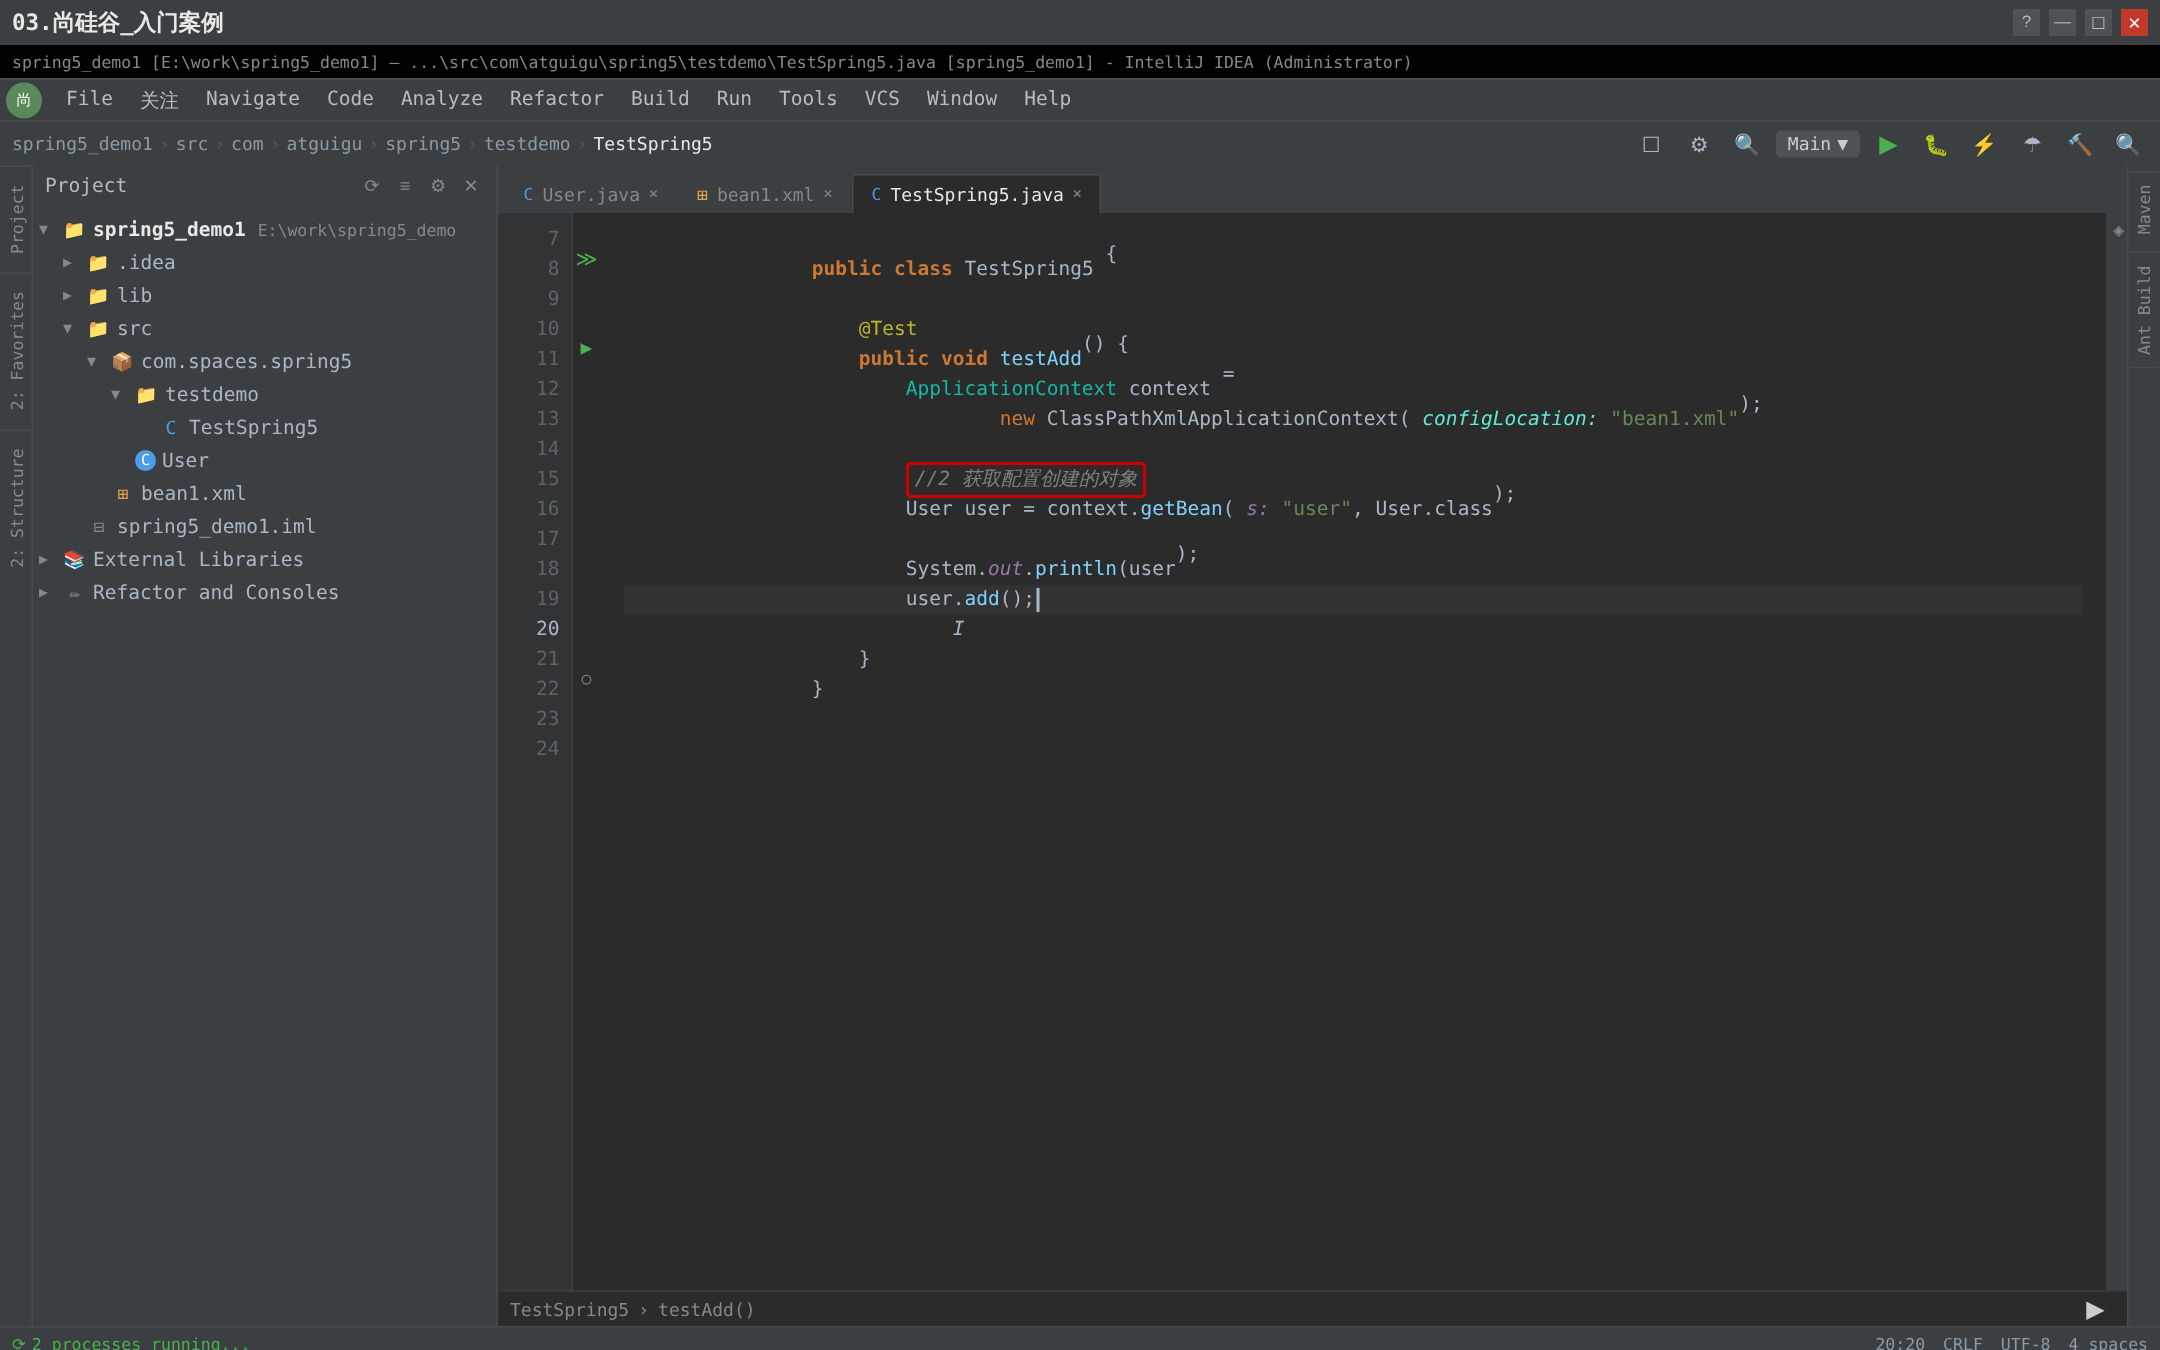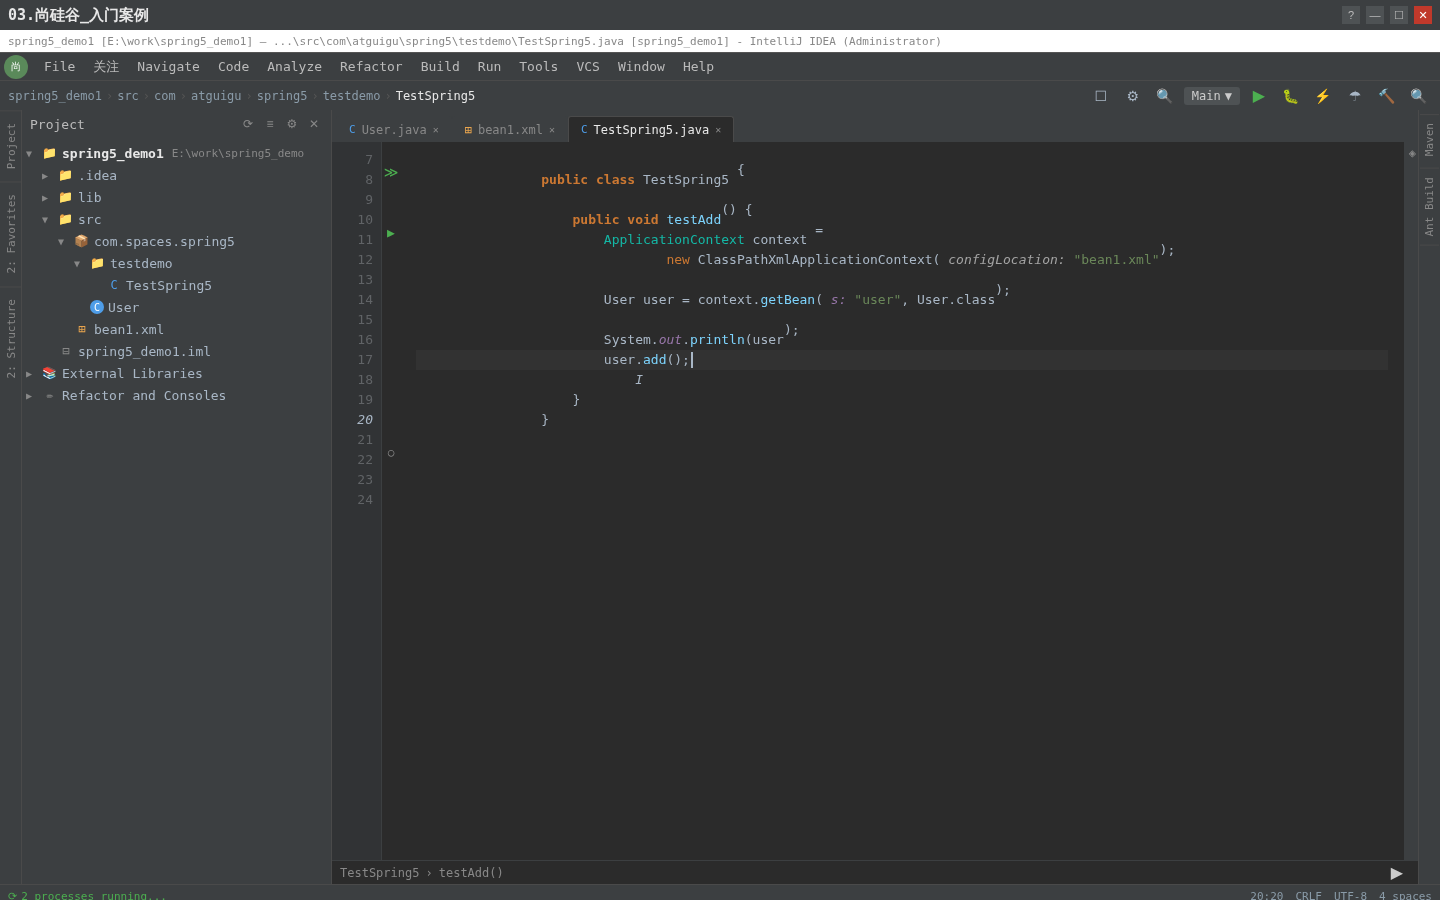--- a/index.html
+++ b/index.html
@@ -147,21 +147,21 @@
       flex-shrink: 0;
       border-right: 1px solid #3c3f41;
     }
     .line-number {
       padding-right: 8px;
       height: 20px;
       display: flex;
       align-items: center;
       justify-content: flex-end;
     }
-    .line-number.active-line { color: #a9b7c6; font-style: italic; }
+    .line-number.active-line { color: #a9b7c6; }
 
     .code-content {
       flex: 1;
       padding: 8px 16px;
       line-height: 20px;
       font-size: 13px;
       overflow: auto;
       position: relative;
     }
     .code-line {
@@ -276,21 +276,21 @@
 <div class="title-bar">
   <span style="font-size:15px; font-weight:bold; color:#e8e8e8;">03.尚硅谷_入门案例</span>
   <div class="title-bar-controls" style="margin-left:auto; display:flex; gap:6px;">
     <button class="title-btn">?</button>
     <button class="title-btn">—</button>
     <button class="title-btn">☐</button>
     <button class="title-btn" style="background:#c0392b; color:white;">✕</button>
   </div>
 </div>
 
-<div style="height:22px; background:#ffffff; display:flex; align-items:center; padding:0 8px;">
+<div style="height:22px; background:#000000; display:flex; align-items:center; padding:0 8px;">
   <span style="font-size:11px; color:#888; overflow:hidden; white-space:nowrap; text-overflow:ellipsis;">spring5_demo1 [E:\work\spring5_demo1] – ...\src\com\atguigu\spring5\testdemo\TestSpring5.java [spring5_demo1] - IntelliJ IDEA (Administrator)</span>
 </div>
 
 <div class="menu-bar">
   <div class="avatar">尚</div>
   <div class="menu-item">File</div>
   <div class="menu-item">关注</div>
   <div class="menu-item">Navigate</div>
   <div class="menu-item">Code</div>
   <div class="menu-item">Analyze</div>
@@ -505,36 +505,42 @@
         <div class="code-content">
 
           <div class="code-line">&nbsp;</div>
 
           <div class="code-line">
             &nbsp;&nbsp;&nbsp;&nbsp;<span class="kw">public</span>&nbsp;<span class="kw">class</span>&nbsp;<span style="color:#a9b7c6;">TestSpring5</span>&nbsp;{
           </div>
 
           <div class="code-line">&nbsp;</div>
 
+          <div class="code-line">
+            &nbsp;&nbsp;&nbsp;&nbsp;&nbsp;&nbsp;&nbsp;&nbsp;<span class="annotation">@Test</span>
+          </div>
 
           <div class="code-line">
             &nbsp;&nbsp;&nbsp;&nbsp;&nbsp;&nbsp;&nbsp;&nbsp;<span class="kw">public</span>&nbsp;<span class="kw">void</span>&nbsp;<span class="method">testAdd</span>()&nbsp;{
           </div>
 
 
           <div class="code-line">
             &nbsp;&nbsp;&nbsp;&nbsp;&nbsp;&nbsp;&nbsp;&nbsp;&nbsp;&nbsp;&nbsp;&nbsp;<span style="color:#14b8a6;">ApplicationContext</span>&nbsp;<span style="color:#a9b7c6;">context</span>&nbsp;=
           </div>
 
           <div class="code-line">
-            &nbsp;&nbsp;&nbsp;&nbsp;&nbsp;&nbsp;&nbsp;&nbsp;&nbsp;&nbsp;&nbsp;&nbsp;&nbsp;&nbsp;&nbsp;&nbsp;&nbsp;&nbsp;&nbsp;&nbsp;<span class="kw2">new</span>&nbsp;<span style="color:#a9b7c6;">ClassPathXmlApplicationContext</span>(&nbsp;<span style="color:#a3a3a3; font-style:italic;">configLocation:</span>&nbsp;<span class="str">"bean1.xml"</span>);
+            &nbsp;&nbsp;&nbsp;&nbsp;&nbsp;&nbsp;&nbsp;&nbsp;&nbsp;&nbsp;&nbsp;&nbsp;&nbsp;&nbsp;&nbsp;&nbsp;&nbsp;&nbsp;&nbsp;&nbsp;<span class="kw2">new</span>&nbsp;<span style="color:#a9b7c6;">ClassPathXmlApplicationContext</span>(&nbsp;<span style="color:#5eead4; font-style:italic;">configLocation:</span>&nbsp;<span class="str">"bean1.xml"</span>);
           </div>
 
           <div class="code-line">&nbsp;</div>
 
+          <div class="code-line">
+            &nbsp;&nbsp;&nbsp;&nbsp;&nbsp;&nbsp;&nbsp;&nbsp;&nbsp;&nbsp;&nbsp;&nbsp;<span class="red-box"><span class="comment-zh" style="font-style:italic; color:#808080;">//2 获取配置创建的对象</span></span>
+          </div>
 
           <div class="code-line">
             &nbsp;&nbsp;&nbsp;&nbsp;&nbsp;&nbsp;&nbsp;&nbsp;&nbsp;&nbsp;&nbsp;&nbsp;<span style="color:#a9b7c6;">User</span>&nbsp;<span style="color:#a9b7c6;">user</span>&nbsp;=&nbsp;<span style="color:#a9b7c6;">context</span>.<span class="method">getBean</span>(&nbsp;<span style="color:#9876aa; font-style:italic;">s:</span>&nbsp;<span class="str">"user"</span>,&nbsp;<span style="color:#a9b7c6;">User</span>.<span style="color:#a9b7c6;">class</span>);
           </div>
 
           <div class="code-line">&nbsp;</div>
 
           <div class="code-line">
             &nbsp;&nbsp;&nbsp;&nbsp;&nbsp;&nbsp;&nbsp;&nbsp;&nbsp;&nbsp;&nbsp;&nbsp;<span style="color:#a9b7c6;">System</span>.<span class="sys-out">out</span>.<span class="method">println</span>(<span style="color:#a9b7c6;">user</span>);
           </div>

